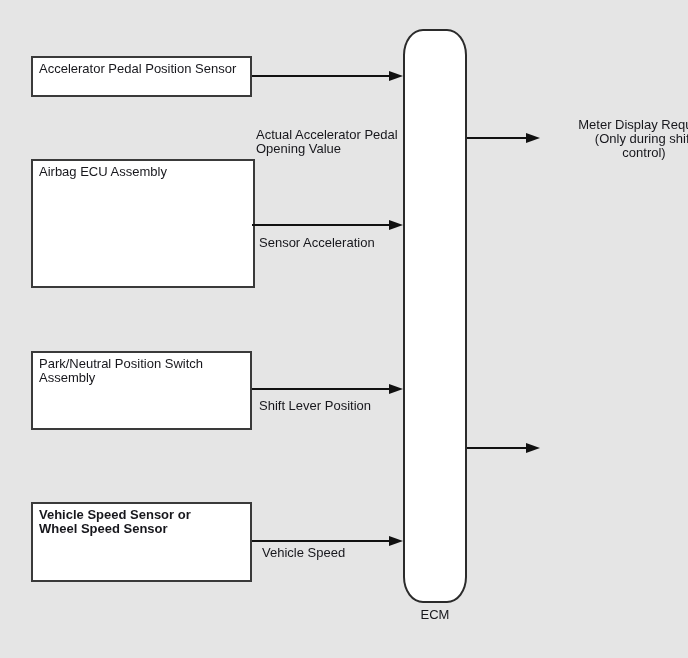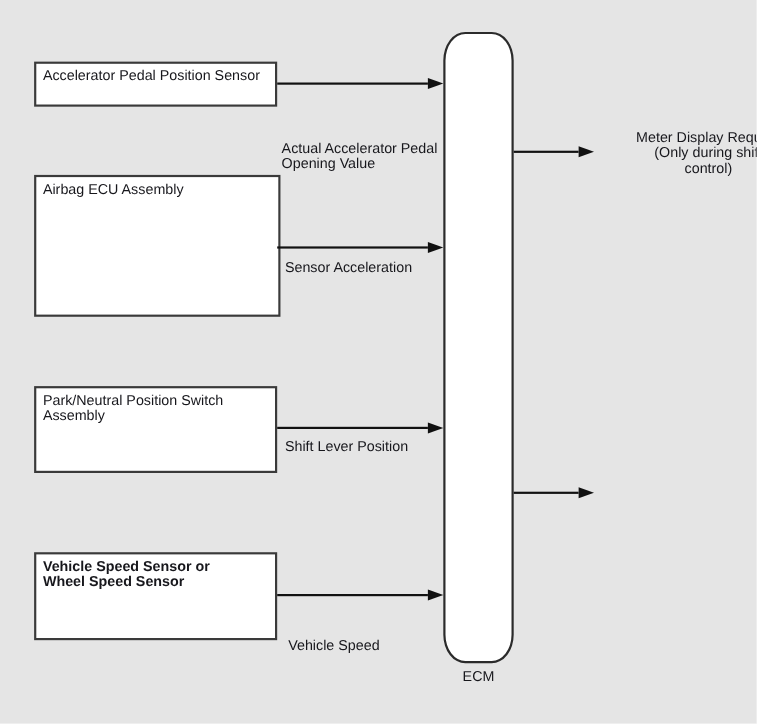--- a/index.html
+++ b/index.html
@@ -93,19 +93,19 @@
     <span class="head"></span>
   </div>
   <div class="arrow" style="left:467px; top:447px; width:59px;">
     <span class="head"></span>
   </div>
 
   <div class="sig" style="left:256px; top:92px; width:150px;margin-top:36px;">Actual Accelerator Pedal
 Opening Value</div>
   <div class="sig" style="left:259px; top:236px; width:150px;">Sensor Acceleration</div>
   <div class="sig" style="left:259px; top:399px; width:150px;">Shift Lever Position</div>
-  <div class="sig" style="left:262px; top:546px; width:150px;margin-top:34px;">Vehicle Speed</div>
+  <div class="sig" style="left:262px; top:546px; width:150px;">Vehicle Speed</div>
 
   <div class="sig" style="left:574px; top:118px; width:140px;text-align:center;">Meter Display Request
 (Only during shift
 control)</div>
 
 </div>
 
 </body></html>

